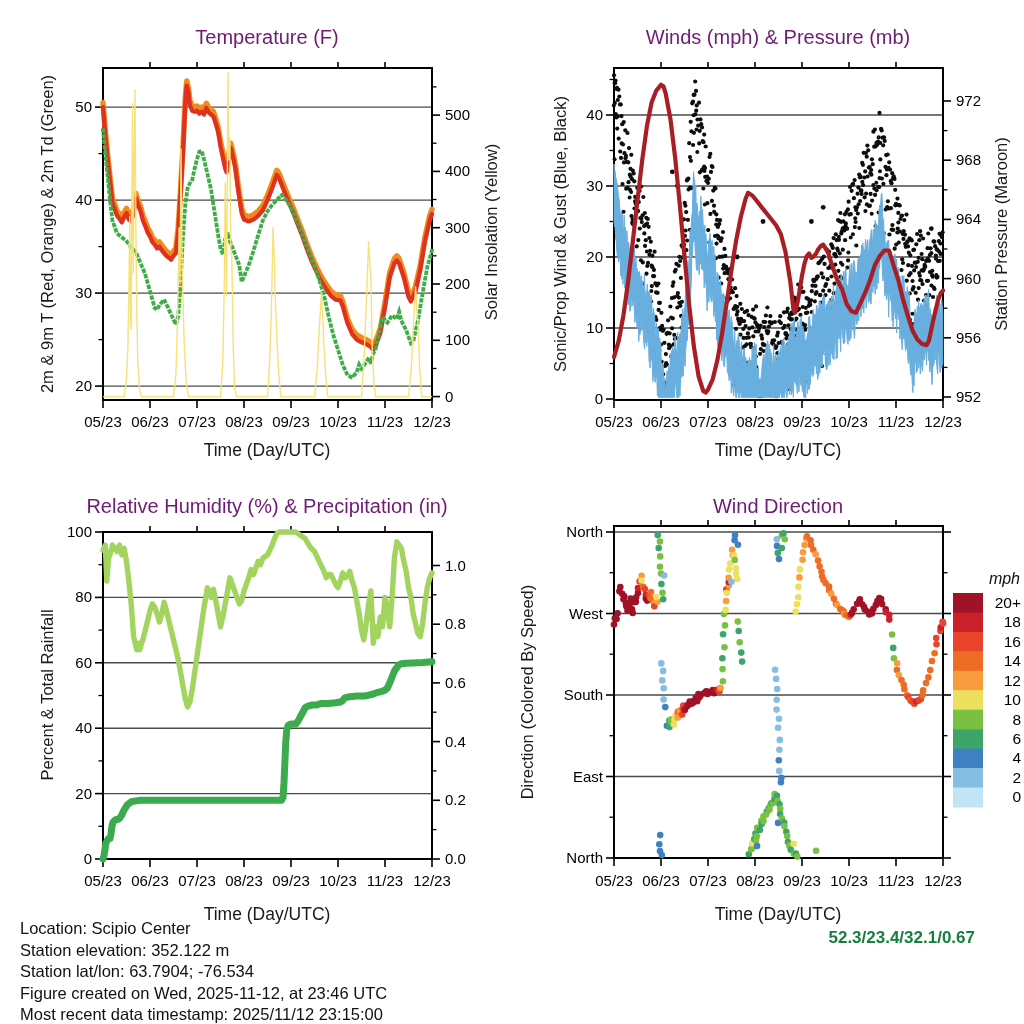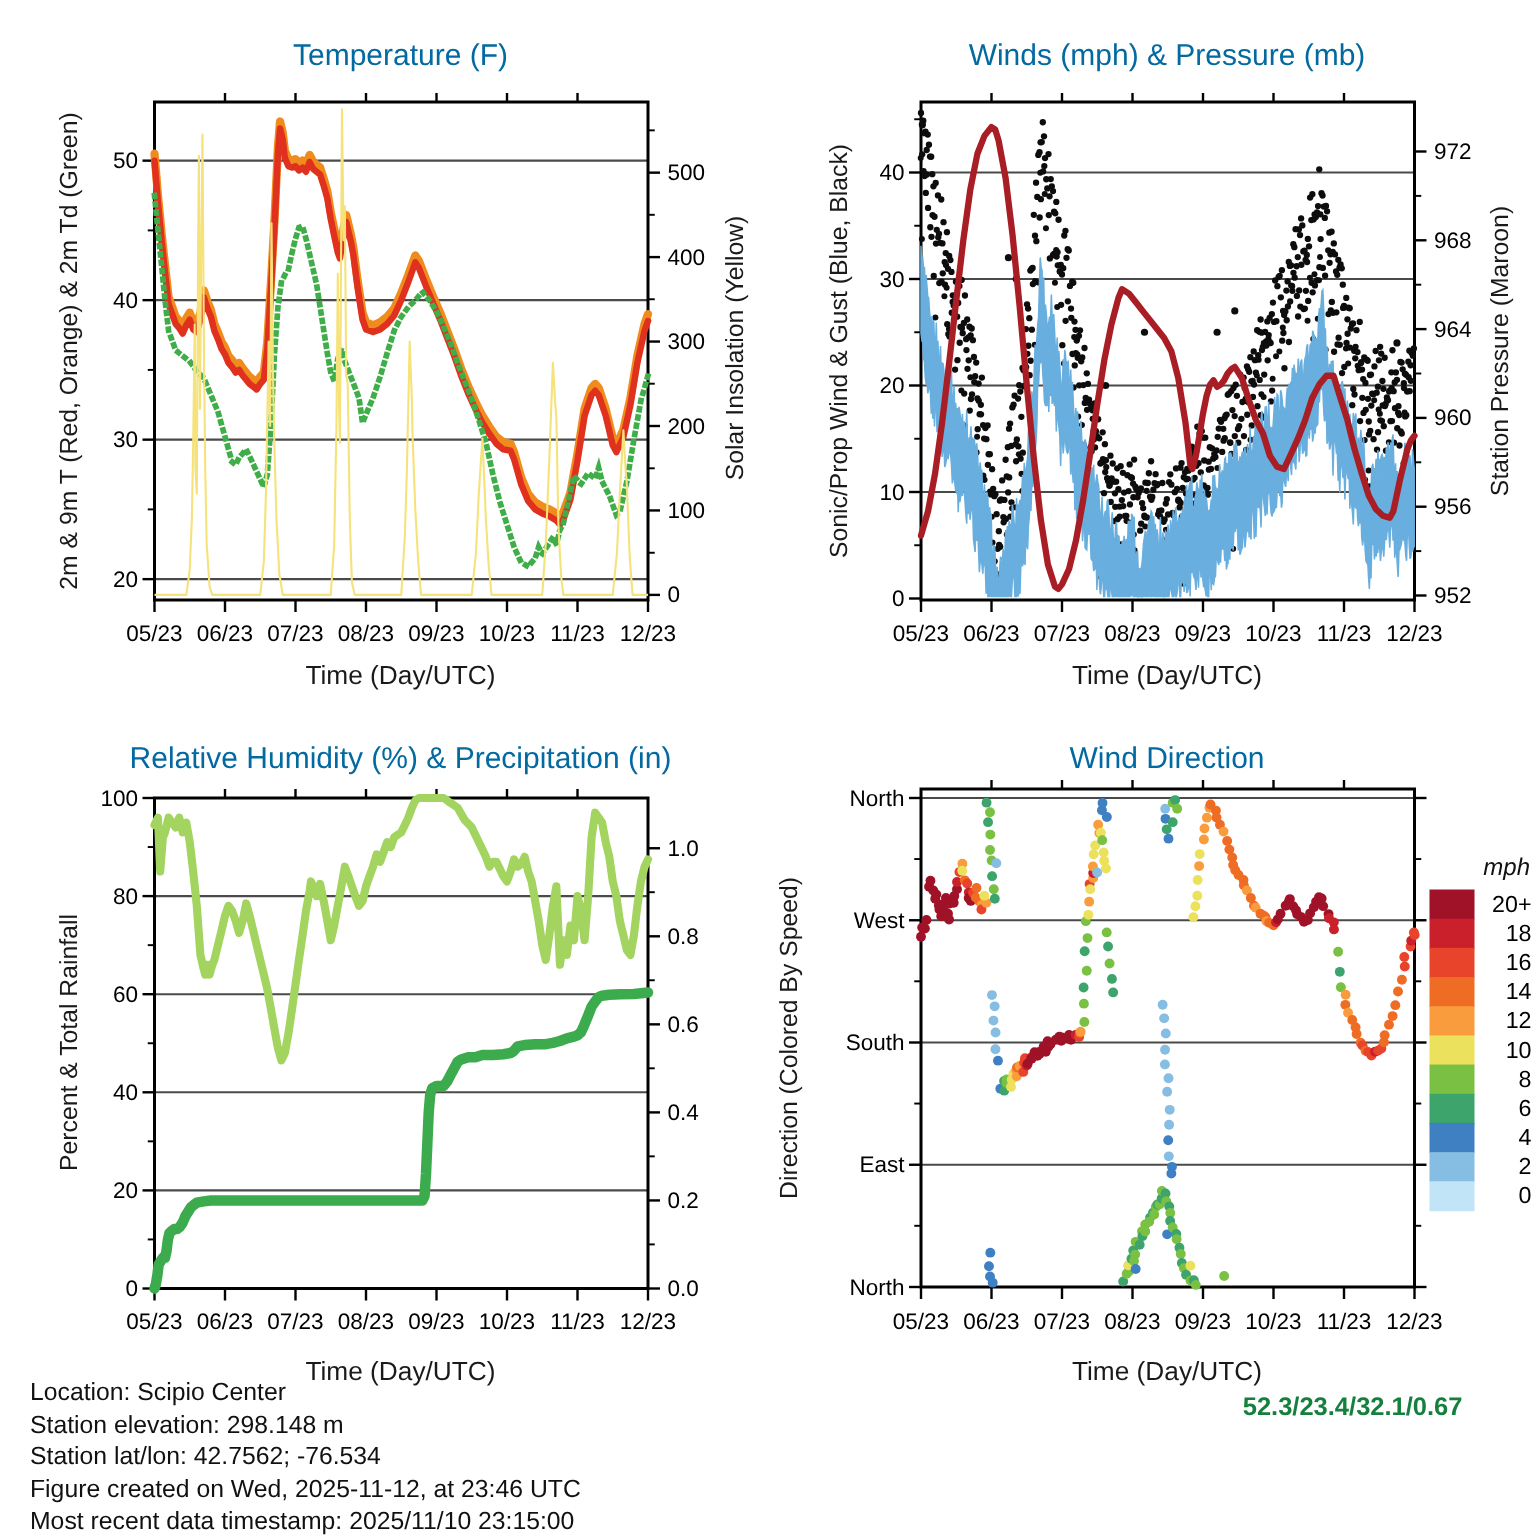--- a/index.html
+++ b/index.html
@@ -1,20 +1,20 @@
 <!DOCTYPE html>
 <html><head>
 <meta charset="utf-8">
 <style>
   html,body{margin:0;padding:0;background:#fff;}
   #canvas{position:relative;width:1024px;height:1024px;background:#ffffff;overflow:hidden;
           font-family:"Liberation Sans","DejaVu Sans",sans-serif;color:#111;}
   #plot-svg{position:absolute;left:0;top:0;}
   .abs{position:absolute;white-space:nowrap;}
-  .title{font-size:20px;color:#0369a1;transform:translateX(-50%);}
+  .title{font-size:20px;color:#701a75;transform:translateX(-50%);}
   .xlabel{font-size:17.5px;color:#1a1a1a;transform:translateX(-50%);}
   .ylabel{font-size:16.5px;color:#1a1a1a;transform:translate(-50%,-50%) rotate(-90deg);}
   .mphlab{font-size:16px;color:#111;font-style:italic;}
   .footer-line{font-size:16.5px;line-height:21.5px;color:#111;}
   .extremes{text-align:right;font-size:17px;line-height:23px;color:#111;}
   .extremes .vals{font-weight:bold;}
 </style>
 </head>
 <body>
 
@@ -1425,22 +1425,22 @@
 
   <div class="abs xlabel" style="left:267px;top:440px">Time (Day/UTC)</div>
   <div class="abs xlabel" style="left:778px;top:440px">Time (Day/UTC)</div>
   <div class="abs xlabel" style="left:267px;top:904px">Time (Day/UTC)</div>
   <div class="abs xlabel" style="left:778px;top:904px">Time (Day/UTC)</div>
 
   <div class="abs mphlab" style="right:4px;top:570px">mph</div>
 
   <div class="abs" style="left:20px;top:918px">
     <div class="footer-line">Location: Scipio Center</div>
-    <div class="footer-line">Station elevation: 298.148 m</div>
-    <div class="footer-line">Station lat/lon: 42.7562; -76.534</div>
+    <div class="footer-line">Station elevation: 352.122 m</div>
+    <div class="footer-line">Station lat/lon: 63.7904; -76.534</div>
     <div class="footer-line">Figure created on Wed, 2025-11-12, at 23:46 UTC</div>
-    <div class="footer-line">Most recent data timestamp: 2025/11/10 23:15:00</div>
+    <div class="footer-line">Most recent data timestamp: 2025/11/12 23:15:00</div>
   </div>
 
   <div class="abs extremes" style="right:49px;top:926px;width:430px">
     <div class="vals" id="extremes-vals" style="color: #15803d;">52.3/23.4/32.1/0.67</div>
   </div>
 </div>
 
 </body></html>

